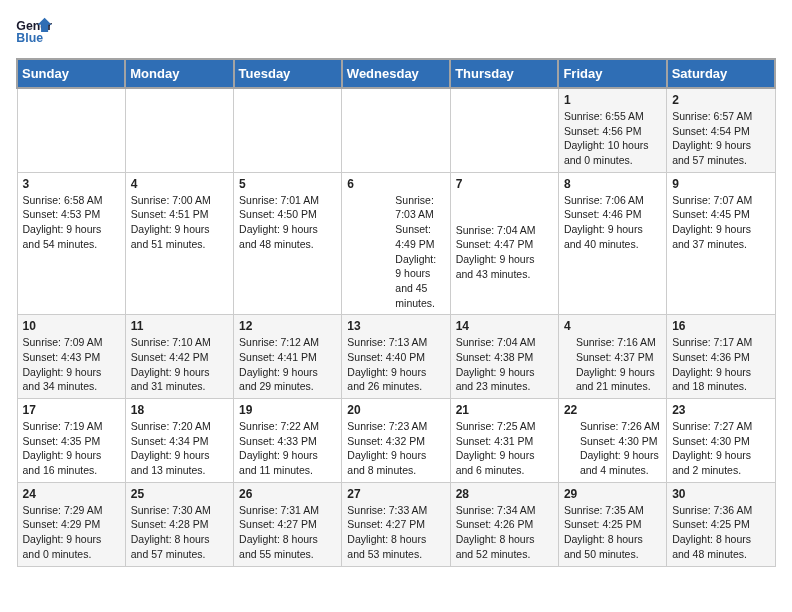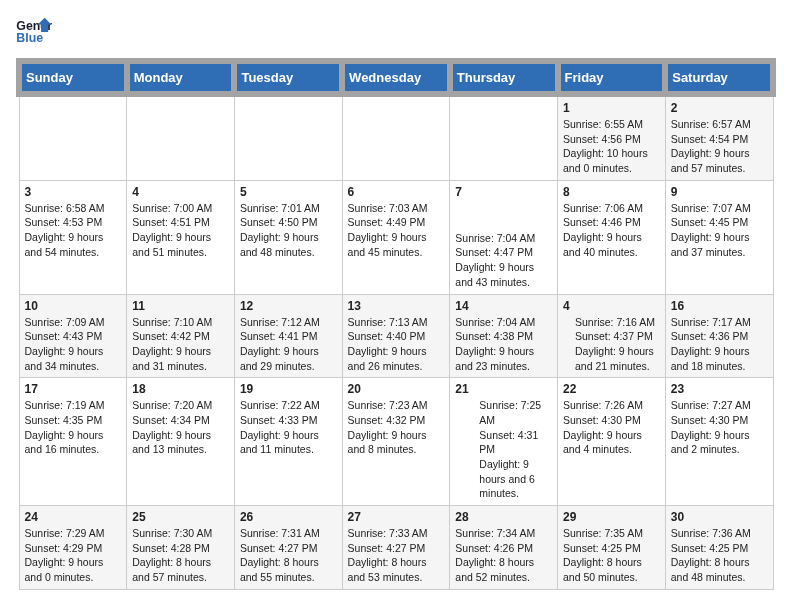--- a/index.html
+++ b/index.html
@@ -42,21 +42,21 @@
       border-collapse: collapse;
       table-layout: fixed;
     }
     thead tr th {
       background-color: #2f6eb5;
       color: #fff;
       font-size: 13px;
       font-weight: bold;
       padding: 6px 4px;
       text-align: left;
-      border: 6px solid #a3a3a3;
+      border: 2px solid #a3a3a3;
     }
     tbody tr td {
       border: 1px solid #ccc;
       vertical-align: top;
       padding: 4px 5px;
       font-size: 11px;
       color: #222;
       height: 80px;
       background: #fff;
     }
@@ -140,21 +140,21 @@
 Daylight: 9 hours and 51 minutes.</div>
         </td>
         <td>
           <span class="day-num">5</span>
           <div class="day-info" style="white-space: pre-line;">Sunrise: 7:01 AM
 Sunset: 4:50 PM
 Daylight: 9 hours and 48 minutes.</div>
         </td>
         <td>
           <span class="day-num">6</span>
-          <div class="day-info" style="white-space: pre-line;">Sunrise: 7:03 AM
+          <div class="day-info" style="white-space: pre-line; margin-left: 48px;">Sunrise: 7:03 AM
 Sunset: 4:49 PM
 Daylight: 9 hours and 45 minutes.</div>
         </td>
         <td>
           <span class="day-num">7</span>
           <div class="day-info" style="white-space: pre-line; margin-top: 32px;">Sunrise: 7:04 AM
 Sunset: 4:47 PM
 Daylight: 9 hours and 43 minutes.</div>
         </td>
         <td>
@@ -234,27 +234,27 @@
 Daylight: 9 hours and 11 minutes.</div>
         </td>
         <td>
           <span class="day-num">20</span>
           <div class="day-info" style="white-space: pre-line;">Sunrise: 7:23 AM
 Sunset: 4:32 PM
 Daylight: 9 hours and 8 minutes.</div>
         </td>
         <td>
           <span class="day-num">21</span>
-          <div class="day-info" style="white-space: pre-line; margin-left: 24px;">Sunrise: 7:25 AM
+          <div class="day-info" style="white-space: pre-line;">Sunrise: 7:25 AM
 Sunset: 4:31 PM
 Daylight: 9 hours and 6 minutes.</div>
         </td>
         <td>
           <span class="day-num">22</span>
-          <div class="day-info" style="white-space: pre-line;">Sunrise: 7:26 AM
+          <div class="day-info" style="white-space: pre-line; margin-left: 16px;">Sunrise: 7:26 AM
 Sunset: 4:30 PM
 Daylight: 9 hours and 4 minutes.</div>
         </td>
         <td>
           <span class="day-num">23</span>
           <div class="day-info" style="white-space: pre-line;">Sunrise: 7:27 AM
 Sunset: 4:30 PM
 Daylight: 9 hours and 2 minutes.</div>
         </td>
       </tr>

